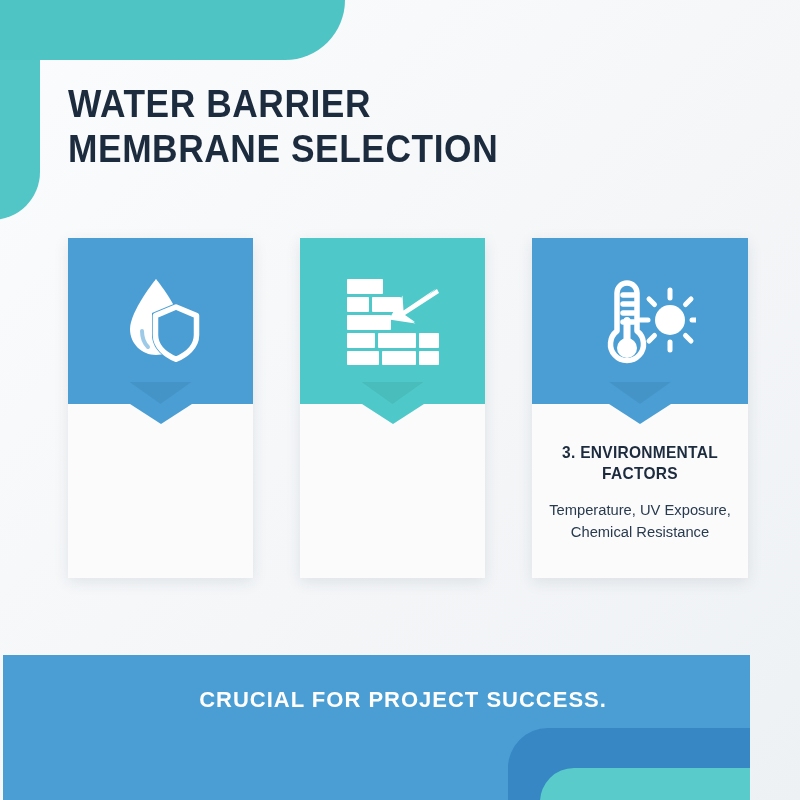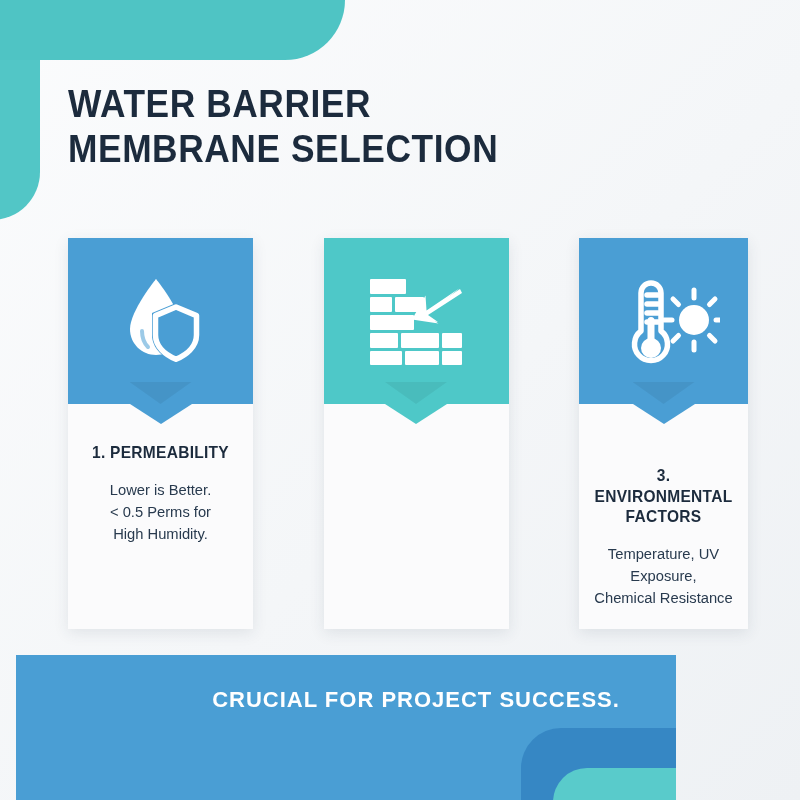--- a/index.html
+++ b/index.html
@@ -74,21 +74,21 @@
   }
   .card {
     width: 185px;
     background: #fbfbfc;
     box-shadow: 0 4px 14px rgba(40, 55, 75, 0.10);
     display: flex;
     flex-direction: column;
     align-items: stretch;
     min-height: 340px;
   }
-  .card.card-wide { width: 169px; gap: 23px; }
+  .card.card-wide { width: 216px; }
 
   .card-head {
     position: relative;
     height: 166px;
     display: flex;
     align-items: center;
     justify-content: center;
   }
   .card-head.blue { background: #4a9ed4; }
   .card-head.teal { background: #4ec8c8; }
@@ -139,23 +139,23 @@
     font-size: 15.5px;
     line-height: 1.42;
     color: #283a4e;
     white-space: pre-line;
     transform: scaleX(0.95);
   }
 
   
   .footer-band {
     position: absolute;
-    left: 16px;
+    left: 3px;
     top: 655px;
-    width: 660px;
+    width: 747px;
     height: 145px;
     background: #4a9ed4;
     overflow: hidden;
   }
   .footer-text {
     position: absolute;
     left: 0;
     top: 32px;
     width: 800px;
     text-align: center;
@@ -206,26 +206,20 @@
         <span>
           <svg width="86" height="96" viewBox="0 0 86 96" aria-hidden="true">
             <path d="M38 6 C38 6 12 38 12 56 C12 71 24 82 38 82 C52 82 64 71 64 56 C64 38 38 6 38 6 Z" fill="#ffffff"></path>
             <path d="M24 58 C24 64 26 70 30 74" stroke="#4a9ed4" stroke-width="4" stroke-linecap="round" fill="none" opacity="0.55"></path>
             <path d="M58 30 L82 40 L82 62 C82 76 70 85 58 90 C46 85 34 76 34 62 L34 40 Z" fill="#4a9ed4"></path>
             <path d="M58 34 L78.5 42.6 L78.5 62 C78.5 74 68 82 58 86.3 C48 82 37.5 74 37.5 62 L37.5 42.6 Z" fill="none" stroke="#ffffff" stroke-width="5.5" stroke-linejoin="round"></path>
           </svg>
         </span>
         <span class="notch-shade"></span>
         <span class="notch blue"></span>
-      </div>
-      <div class="card-body">
-        <p class="card-label">1. PERMEABILITY</p>
-        <p class="card-desc">Lower is Better.
-&lt; 0.5 Perms for
-High Humidity.</p>
       </div>
     </div>
 
     <div class="card">
       <div class="card-head teal">
         <span>
           <svg width="100" height="92" viewBox="0 0 100 92" aria-hidden="true">
             <g fill="#ffffff">
               <rect x="4" y="4" width="36" height="15" rx="1"></rect>
               <rect x="4" y="22" width="22" height="15" rx="1"></rect>

